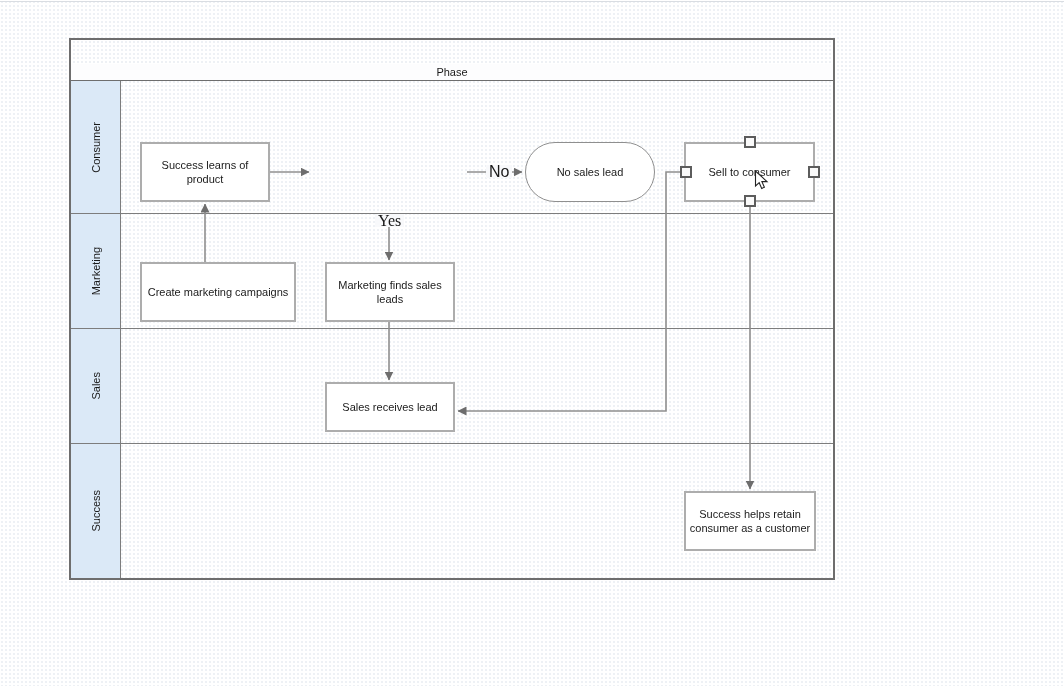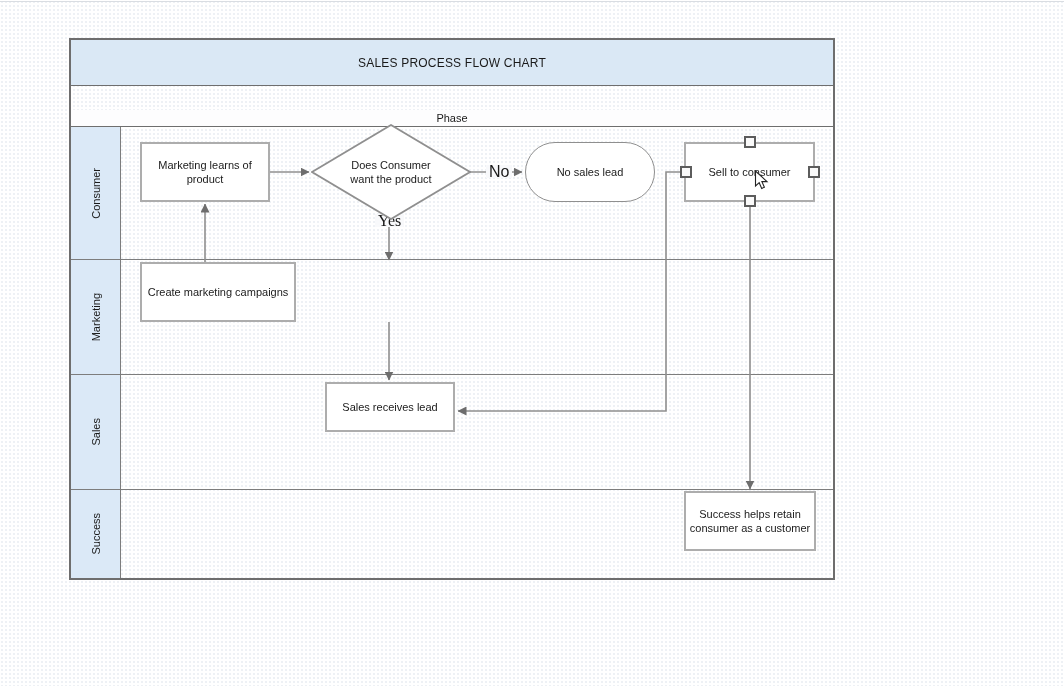--- a/index.html
+++ b/index.html
@@ -74,21 +74,20 @@
 
   .cursor { position:absolute; z-index:7; }
 </style>
 </head>
 <body>
 
 <div class="page">
   <div class="top-hairline"></div>
 
   <div class="pool">
-    <div class="pool-title">SALES PROCESS FLOW CHART</div>
     <div class="pool-phase">Phase</div>
     <div class="lanes">
       <div class="lane" style="flex:0 0 133px">
         <div class="lane-label">
             <span>Consumer</span>
           </div>
         <div class="lane-body"></div>
       </div>
       <div class="lane" style="flex:0 0 115px">
         <div class="lane-label">
@@ -122,35 +121,30 @@
     <line x1="389" y1="217" x2="389" y2="260" stroke="#8f8f8f" stroke-width="1.6" marker-end="url(#arr)"></line>
     <line x1="205" y1="262" x2="205" y2="204" stroke="#8f8f8f" stroke-width="1.6" marker-end="url(#arr)"></line>
     <line x1="389" y1="322" x2="389" y2="380" stroke="#8f8f8f" stroke-width="1.6" marker-end="url(#arr)"></line>
     <polyline points="687,172 666,172 666,411 458,411" fill="none" stroke="#8f8f8f" stroke-width="1.6" marker-end="url(#arr)"></polyline>
     <line x1="750" y1="207" x2="750" y2="489" stroke="#8f8f8f" stroke-width="1.6" marker-end="url(#arr)"></line>
   </svg>
 
   <div class="edge-label" style="left:486px; top:165px;">No</div>
   <div class="edge-label" style="left:375px; top:214px;font-family:Liberation Serif, serif;">Yes</div>
 
-  <div class="node" style="left:140px; top:142px; width:130px; height:60px;">Marketing learns of product</div>
+  <div class="node" style="left:140px; top:142px; width:130px; height:60px;">Success learns of product</div>
 
-  <div class="node-diamond" style="left:311px; top:124px; width:160px; height:96px;">
-    <svg width="160" height="96">
-      <polygon points="1,48 80,1 159,48 80,95" fill="#ffffff" stroke="#8f8f8f" stroke-width="1.8"></polygon>
-    </svg>
-    <span class="dtext">Does Consumer want the product</span>
-  </div>
 
   <div class="node node-terminator" style="left:525px; top:142px; width:130px; height:60px;">No sales lead</div>
 
   <div class="node" style="left:684px; top:142px; width:131px; height:60px;">Sell to consumer</div>
 
   <div class="node" style="left:140px; top:262px; width:156px; height:60px;">Create marketing campaigns</div>
 
+  <div class="node" style="left:325px; top:262px; width:130px; height:60px;">Marketing finds sales leads</div>
 
   <div class="node" style="left:325px; top:382px; width:130px; height:50px;">Sales receives lead</div>
 
   <div class="node" style="left:684px; top:491px; width:132px; height:60px;">Success helps retain consumer as a customer</div>
 
   <div class="handle" style="left:744px; top:136px;"></div>
   <div class="handle" style="left:808px; top:166px;"></div>
   <div class="handle" style="left:744px; top:195px;"></div>
   <div class="handle" style="left:680px; top:166px;"></div>
 

